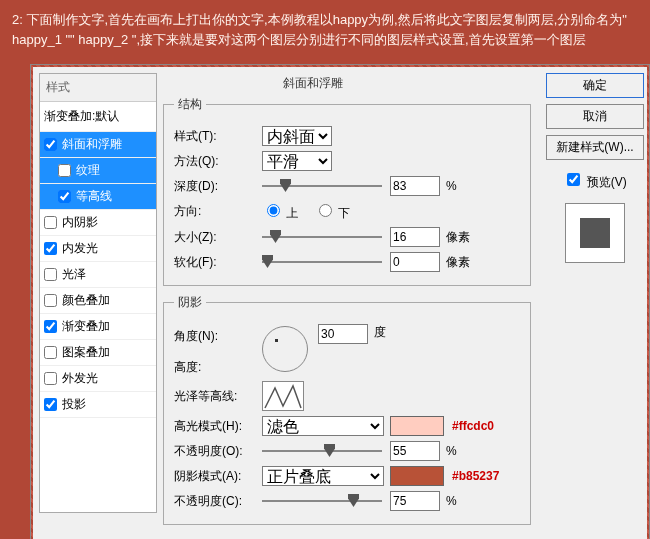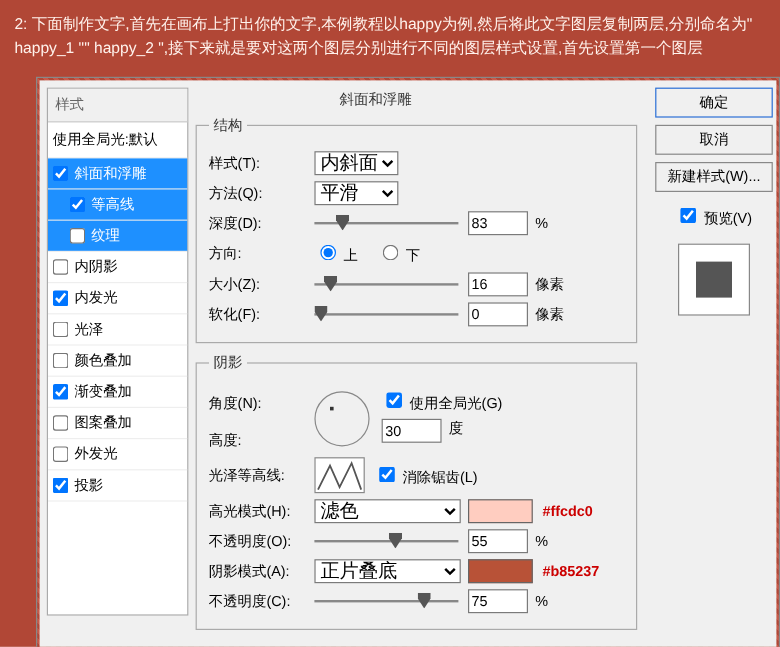--- a/index.html
+++ b/index.html
@@ -47,33 +47,33 @@
 <body>
 <div class="container">
 
 <div class="instructions">2: 下面制作文字,首先在画布上打出你的文字,本例教程以happy为例,然后将此文字图层复制两层,分别命名为" happy_1 "" happy_2 ",接下来就是要对这两个图层分别进行不同的图层样式设置,首先设置第一个图层</div>
 
 <div class="dialog">
 <div class="dialog-inner">
 
 <div class="styles-panel">
   <div class="styles-header">样式</div>
-  <div class="blend-row">使用全局光:默认</div>
+  <div class="blend-row">渐变叠加:默认</div>
 
   <div class="style-row sel">
             <input type="checkbox" checked="" style="">
             <span>斜面和浮雕</span>
           </div>
   <div class="style-row sel child">
+            <input type="checkbox" style="">
+            <span>纹理</span>
+          </div>
+  <div class="style-row sel child">
             <input type="checkbox" checked="" style="">
             <span>等高线</span>
-          </div>
-  <div class="style-row sel child">
-            <input type="checkbox" style="">
-            <span>纹理</span>
           </div>
   <div class="style-row">
             <input type="checkbox" style="">
             <span>内阴影</span>
           </div>
   <div class="style-row">
             <input type="checkbox" checked="" style="">
             <span>内发光</span>
           </div>
   <div class="style-row">
@@ -156,40 +156,38 @@
 
   <fieldset>
     <legend>阴影</legend>
 
     <div class="frow angle-widget">
       <div class="flabel" style="padding-top:4px">角度(N):</div>
       <div class="angle-circle">
                 <div class="angle-dot"></div>
               </div>
       <div class="stack">
-        <div><label><input type="checkbox" checked="" style=""> <span>使用全局光(G)</span></label></div>
         <div style="display:flex;align-items:flex-start">
                   <span style="width:0"></span>
                   <input class="ninput" value="30" style="">
                   <span class="unit">度</span>
                 </div>
       </div>
     </div>
     <div class="frow" style="margin-top:-20px">
               <div class="flabel">高度:</div>
             </div>
 
     <div class="frow">
               <div class="flabel">光泽等高线:</div>
       <div class="curve-box">
         <svg viewBox="0 0 40 28">
                   <polyline points="2,26 12,6 20,24 30,4 38,26" fill="none" stroke="#555" stroke-width="1.5"></polyline>
                 </svg>
       </div>
-      <label><input type="checkbox" checked="" style=""> <span>消除锯齿(L)</span></label>
             </div>
 
     <div class="frow">
               <div class="flabel">高光模式(H):</div>
       <select class="wide"><option>滤色</option></select>
       <div class="swatch" style="background:#ffcdc0"></div>
       <span class="hex-label">#ffcdc0</span>
             </div>
 
     <div class="frow">

